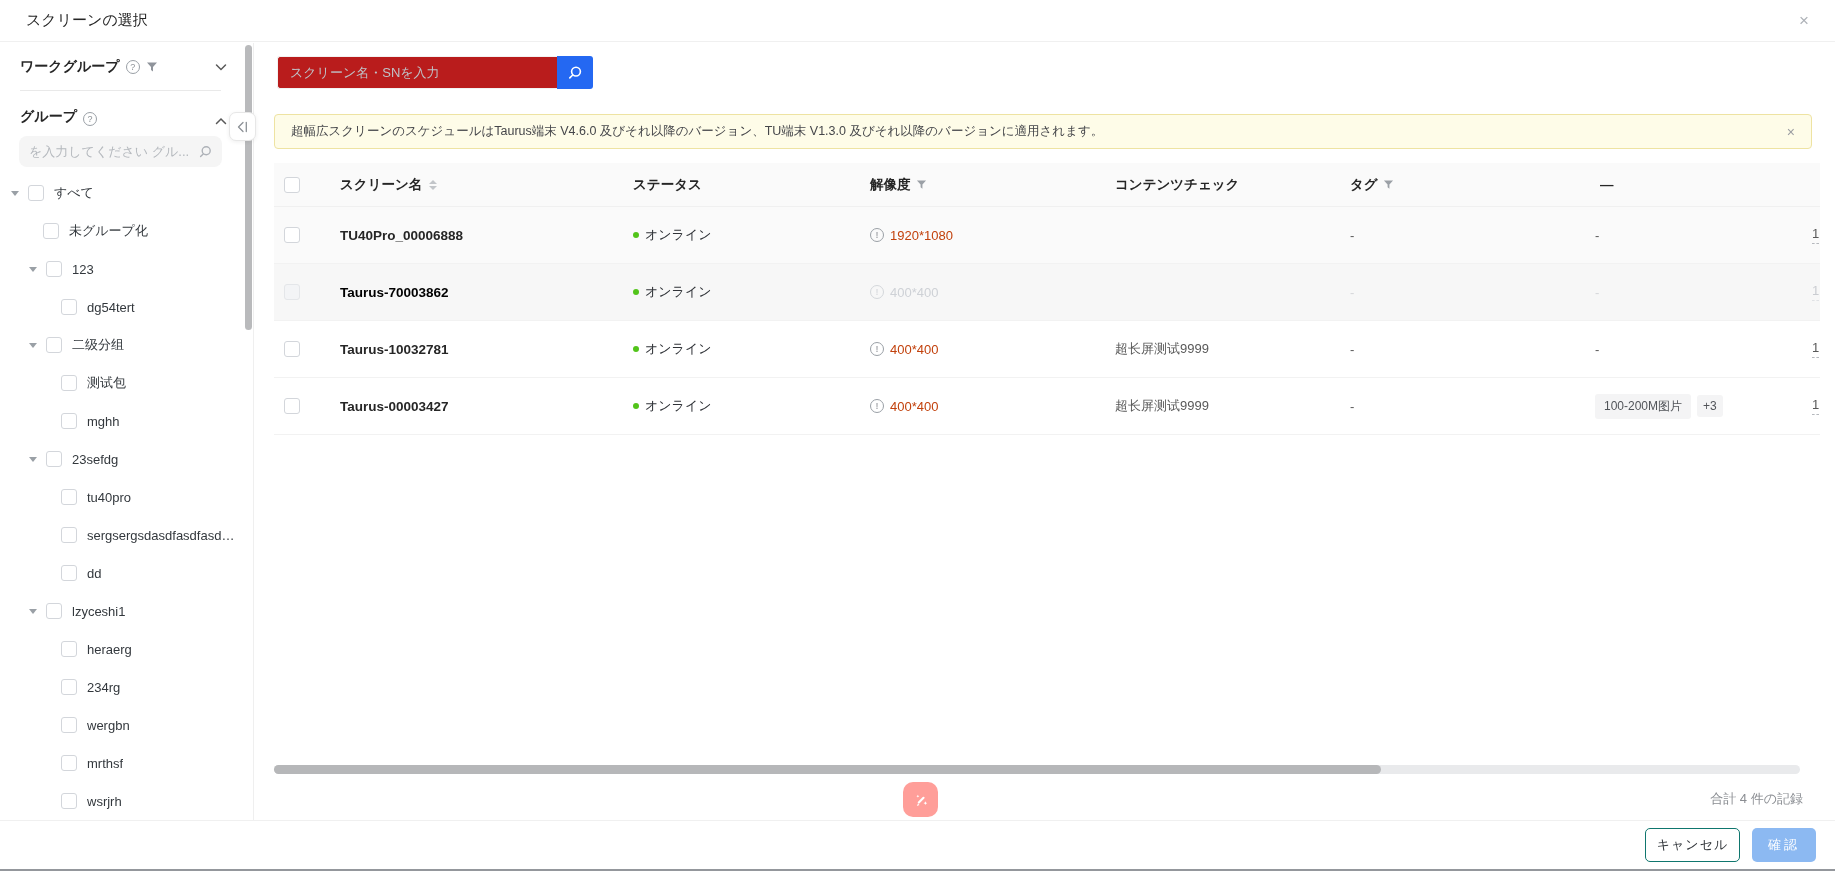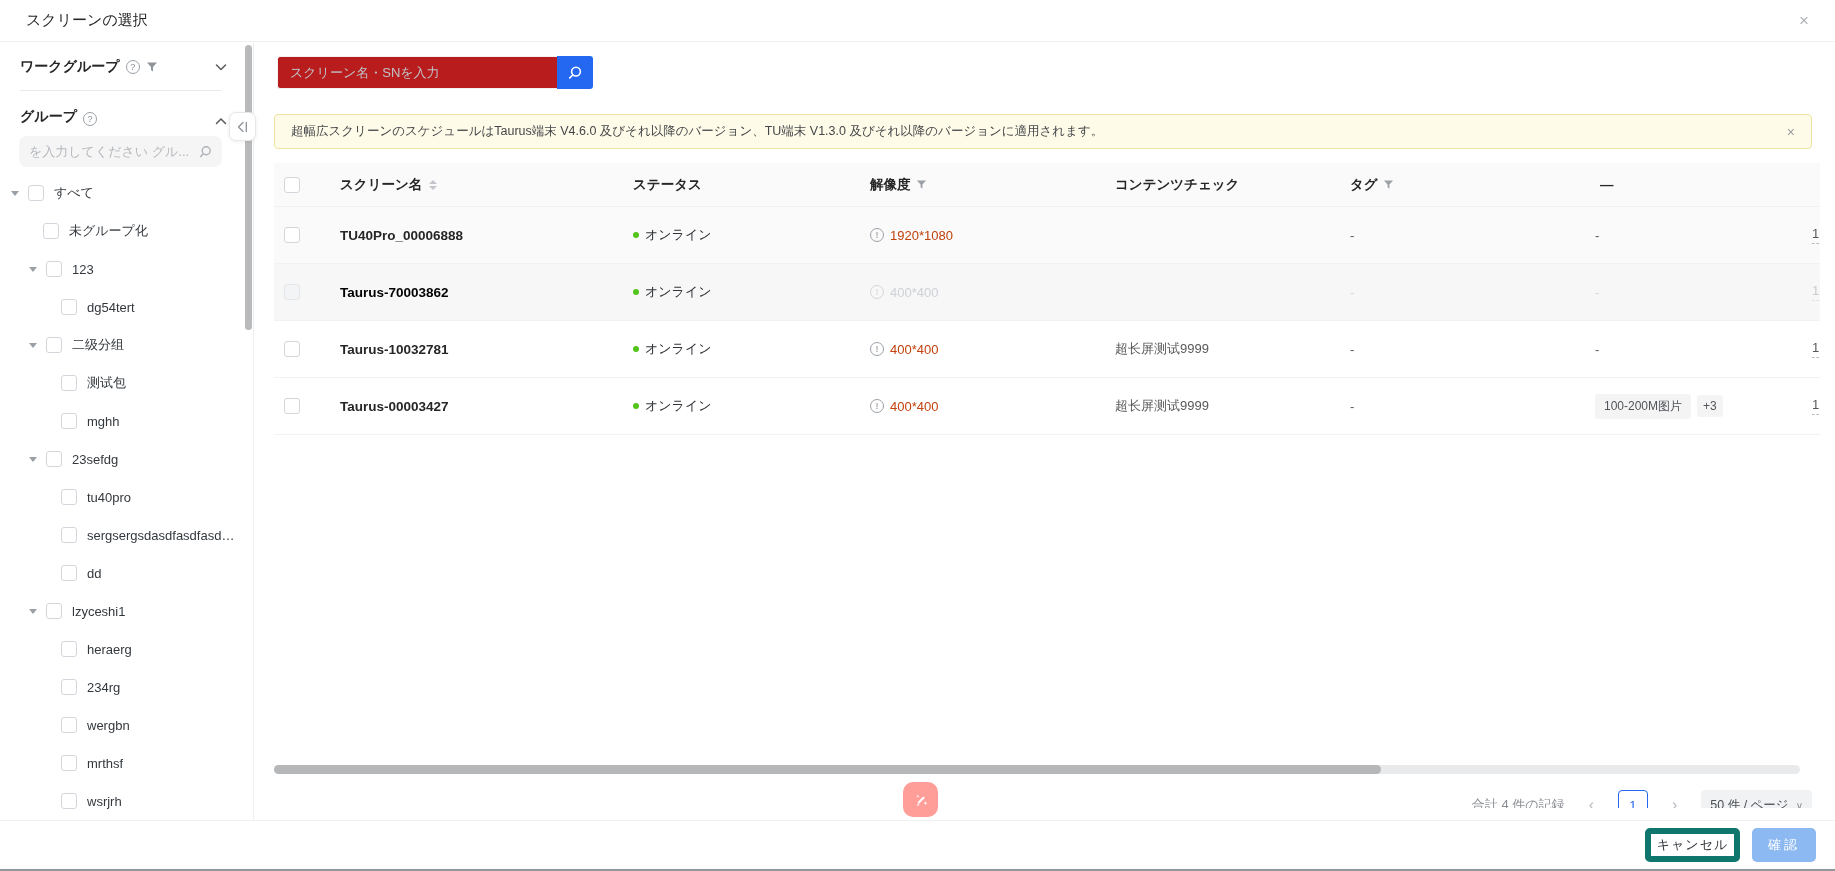--- a/index.html
+++ b/index.html
@@ -87,34 +87,34 @@
   .trow.disabled .res-txt{color:#ced1d6;}
   .trow.disabled .res-icon{border-color:#d4d7db;color:#ced1d6;}
   .trow.disabled .dash{color:#d5d7da;}
   .trow.disabled .count-link{color:#caccd1;border-color:#e0e2e5;}
   
   .h-scroll-track{position:absolute;left:20px;top:722px;width:1526px;height:9px;background:#e9eaec;border-radius:5px;}
   .h-scroll-thumb{position:absolute;left:0;top:0;width:1107px;height:9px;background:#b6b7b9;border-radius:5px;}
   .ai-btn{position:absolute;left:649px;top:739px;width:35px;height:35px;border-radius:10px;
     background:#ff9e99;display:flex;align-items:center;justify-content:center;cursor:pointer;}
   .pagination{position:absolute;right:23px;top:747px;height:18px;overflow:hidden;}
-  .pagination .pag-inner{display:flex;align-items:center;gap:24px;height:30px;}
+  .pagination .pag-inner{display:flex;align-items:center;gap:24px;height:30px;flex-direction:column;}
   .pag-total{color:#8a8d92;font-size:13px;white-space:nowrap;}
   .pag-arrow{color:#b7babf;font-size:16px;line-height:1;cursor:pointer;}
   .pag-page{width:30px;height:30px;border:1px solid #2468f2;border-radius:4px;color:#2468f2;
     display:flex;align-items:center;justify-content:center;box-sizing:border-box;background:#fff;cursor:pointer;}
   .pag-size{height:30px;background:#f1f2f4;border-radius:4px;display:flex;align-items:center;
     padding:0 9px;gap:7px;font-size:12.5px;color:#4b4f54;box-sizing:border-box;cursor:pointer;white-space:nowrap;}
   .pag-size .sc{color:#8c9196;font-size:10px;}
   
   .footer{position:absolute;left:0;right:0;top:820px;height:49px;background:#fff;border-top:1px solid #f0f0f0;
     display:flex;align-items:center;justify-content:flex-end;padding-right:19px;gap:12px;z-index:6;box-sizing:border-box;}
   .btn{height:34px;border-radius:5px;display:flex;align-items:center;justify-content:center;
     font-size:13px;box-sizing:border-box;cursor:pointer;}
-  .btn-cancel{width:95px;background:#fff;border:6px solid #0f766e;color:#33373c;letter-spacing:1px;}
+  .btn-cancel{width:95px;background:#fff;border:1px solid #0f766e;color:#33373c;letter-spacing:1px;}
   .btn-confirm{width:64px;background:#8cb9f2;color:#fff;letter-spacing:3px;}
   .window-edge{position:absolute;left:0;right:0;bottom:0;height:2px;background:#94979c;z-index:7;}
 </style>
 </head>
 <body>
 
 <div class="dlg-header">
   <span class="dlg-title">スクリーンの選択</span>
   <span class="dlg-close">×</span>
 </div>

